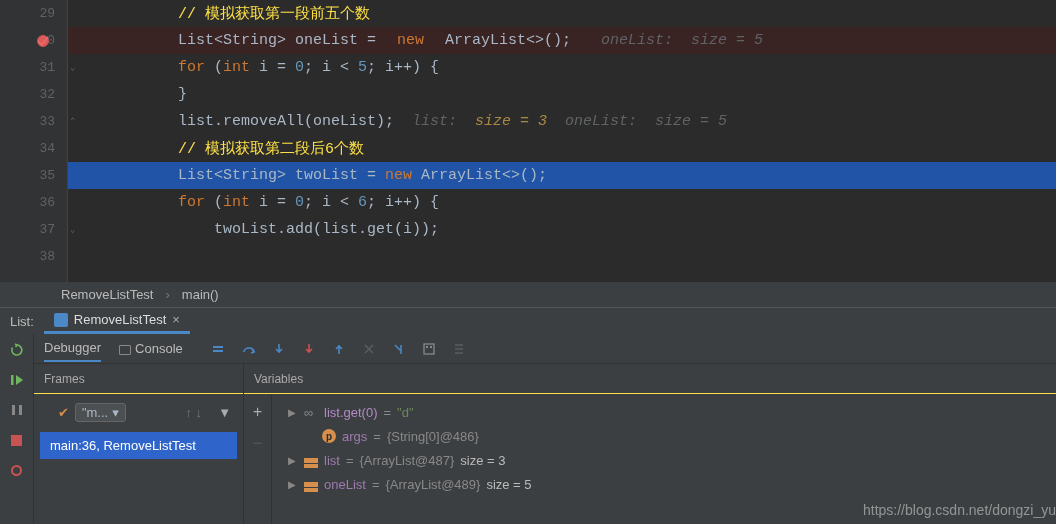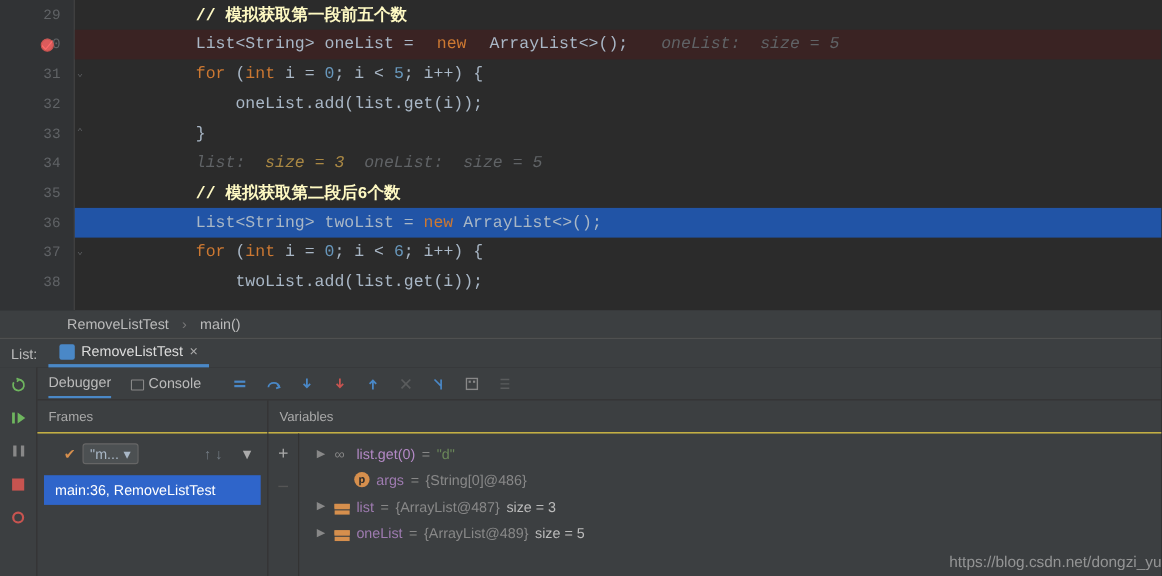--- a/index.html
+++ b/index.html
@@ -18,21 +18,21 @@
 .gutter-icon { position: absolute; left: 36px; width: 14px; height: 14px; display: flex; align-items: center; justify-content: center; }
 .breakpoint { width: 12px; height: 12px; border-radius: 50%; background: #db5c5c; border: 1px solid #c75450; }
 .checkmark { width: 10px; height: 10px; background: #ff6b6b; clip-path: polygon(0 50%, 35% 85%, 100% 5%, 100% 25%, 35% 100%, 0 65%); }
 .fold-arrows { position: absolute; left: 68px; top: 0; width: 12px; height: 100%; }
 .fold-mark { position: absolute; left: 2px; font-size: 9px; color: #606366; }
 .code-area { flex: 1; position: relative; }
 .code-line { height: 27px; display: flex; align-items: center; padding-left: 110px; white-space: pre; font-size: 15px; }
 .code-line.bp-hit { background: #3a2323; gap: 12px; }
 .code-line.current { background: #2154a6; }
 .kw { color: #cc7832; }
-.comment { color: #fef9c3; font-weight: bold; }
+.comment { color: #fde047; }
 .inlay { color: #606366; font-style: italic; }
 .inlay-hl { color: #aa8844; font-style: italic; }
 .num { color: #6897bb; }
 .breadcrumb {
   height: 25px; background: #3c3f41; display: flex; align-items: center;
   padding-left: 55px; font-size: 13px; color: #bbbbbb; font-family: "Segoe UI", sans-serif;
 }
 .breadcrumb span { padding: 0 6px; }
 .breadcrumb .sep { color: #777; }
 .debug-tabs {
@@ -128,23 +128,22 @@
     </div>
   <div class="fold-arrows">
       <div class="fold-mark" style="top: 62px;">⌄</div>
       <div class="fold-mark" style="top: 116px;">⌃</div>
       <div class="fold-mark" style="top: 224px;">⌄</div>
     </div>
   <div class="code-area">
       <div class="code-line"><span class="comment">// 模拟获取第一段前五个数</span></div>
       <div class="code-line bp-hit"><span>List&lt;String&gt; oneList = </span><span class="kw">new </span><span>ArrayList&lt;&gt;();  </span><span class="inlay">oneList:  size = 5</span></div>
       <div class="code-line"><span class="kw">for </span><span>(</span><span class="kw">int </span><span>i = </span><span class="num">0</span><span>; i &lt; </span><span class="num">5</span><span>; i++) {</span></div>
-      <div class="code-line"><span>    oneList.add(list.get(i));</span></div>
       <div class="code-line"><span>}</span></div>
-      <div class="code-line"><span class="inlay">list:  </span><span class="inlay-hl">size = 3</span><span class="inlay">  oneList:  size = 5</span></div>
+      <div class="code-line"><span>list.removeAll(oneList);  </span><span class="inlay">list:  </span><span class="inlay-hl">size = 3</span><span class="inlay">  oneList:  size = 5</span></div>
       <div class="code-line"><span class="comment">// 模拟获取第二段后6个数</span></div>
       <div class="code-line current"><span>List&lt;String&gt; twoList = </span><span class="kw">new </span><span>ArrayList&lt;&gt;();</span></div>
       <div class="code-line"><span class="kw">for </span><span>(</span><span class="kw">int </span><span>i = </span><span class="num">0</span><span>; i &lt; </span><span class="num">6</span><span>; i++) {</span></div>
       <div class="code-line"><span>    twoList.add(list.get(i));</span></div>
     </div>
 </div>
 
 <div class="breadcrumb">
   <span>RemoveListTest</span>
   <span class="sep">›</span>

